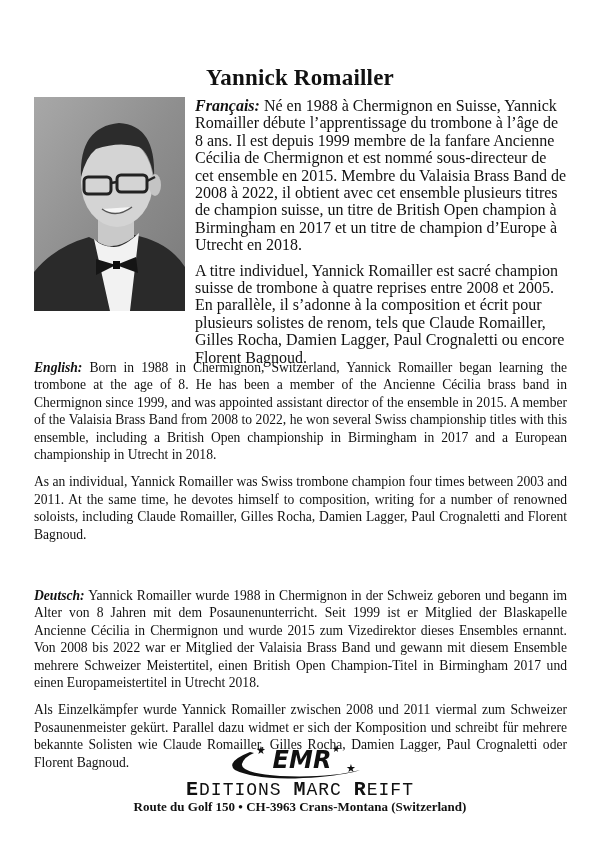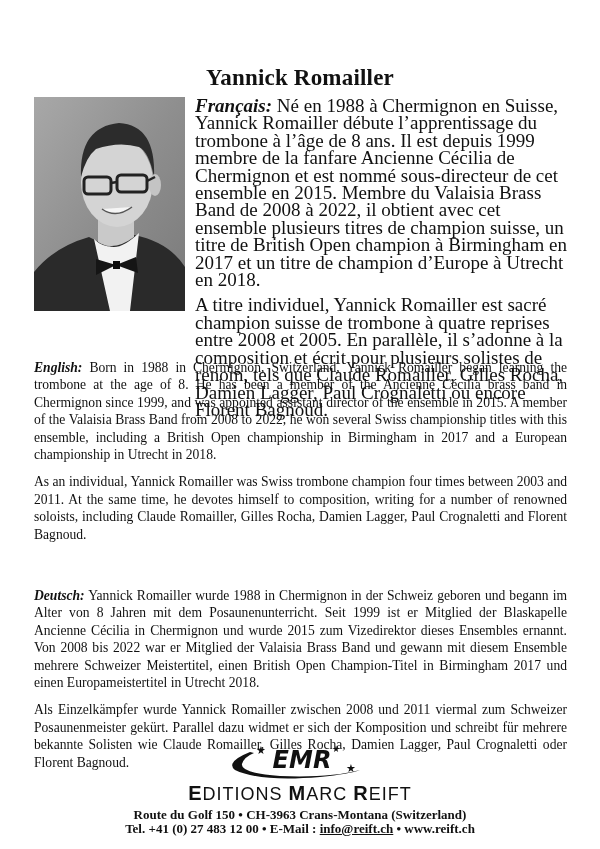--- a/index.html
+++ b/index.html
@@ -12,38 +12,38 @@
       position: absolute; top: 50px; left: 0; width: 600px;
       text-align: center; font-weight: bold; font-size: 23px; letter-spacing: 0.2px;
     }
     .photo {
       position: absolute; left: 34px; top: 97px; width: 151px; height: 214px;
       overflow: hidden; background: #9a9a9a;
     }
     .photo svg { width: 100%; height: 100%; display: block; }
     .fr-block {
       position: absolute; left: 195px; top: 97px; width: 372px;
-      font-size: 19px; line-height: 17.4px;
+      font-size: 16px; line-height: 17.4px;
     }
     .fr-block p { margin: 0 0 8px 0; }
     .full-block {
       position: absolute; left: 34px; width: 533px;
       font-size: 13.6px; line-height: 17.4px; text-align: justify;
     }
     .full-block p { margin: 10px 0 8px 0; }
     .en { top: 349px; }
     .de { top: 577px; }
     .lang { font-weight: bold; font-style: italic; }
     .footer {
       position: absolute; left: 0; width: 600px; top: 740px; text-align: center;
     }
     .logo { display: block; margin: 0 auto; width: 160px; height: 42px; }
     .brand {
-      font-family: Liberation Sans, sans-serif;
-      font-size: 18px; letter-spacing: 1px; margin-top: -2px; line-height: 27px;
+      font-family: Liberation Mono, monospace;
+      font-size: 18px; letter-spacing: 1px; margin-top: -2px; line-height: 20px;
     }
     .brand b { font-weight: 900; font-size: 20px; }
     .addr {
       font-weight: bold; font-size: 13px; line-height: 14px;
     }
     .addr a { color: #111; text-decoration: underline; }
   </style>
 </head>
 <body>
 
@@ -103,14 +103,13 @@
 <div class="footer">
   <svg class="logo" viewBox="0 0 160 42">
     <path d="M30 12 Q5 22 15 30 Q40 42 100 37 Q130 34 140 30 Q110 38 60 36 Q20 33 22 24 Q24 17 34 13 Z" fill="#111"></path>
     <text x="82" y="28" text-anchor="middle" font-family="DejaVu Sans, sans-serif" font-weight="900" font-size="24" font-style="italic" fill="#111">EMR</text>
     <text x="36" y="14" font-size="11" fill="#111" font-family="DejaVu Sans, sans-serif">★</text>
     <text x="112" y="12" font-size="9" fill="#111" font-family="DejaVu Sans, sans-serif">★</text>
     <text x="126" y="32" font-size="11" fill="#111" font-family="DejaVu Sans, sans-serif">★</text>
   </svg>
   <div class="brand"><b>E</b><span>DITIONS </span><b>M</b><span>ARC </span><b>R</b><span>EIFT</span></div>
   <div class="addr">Route du Golf 150 • CH-3963 Crans-Montana (Switzerland)</div>
-  <div class="addr"><span>Tel. +41 (0) 27 483 12 00 • E-Mail : </span><a href="#">info@reift.ch</a><span> • </span><span>www.reift.ch</span></div>
 </div>
 
 </body></html>

